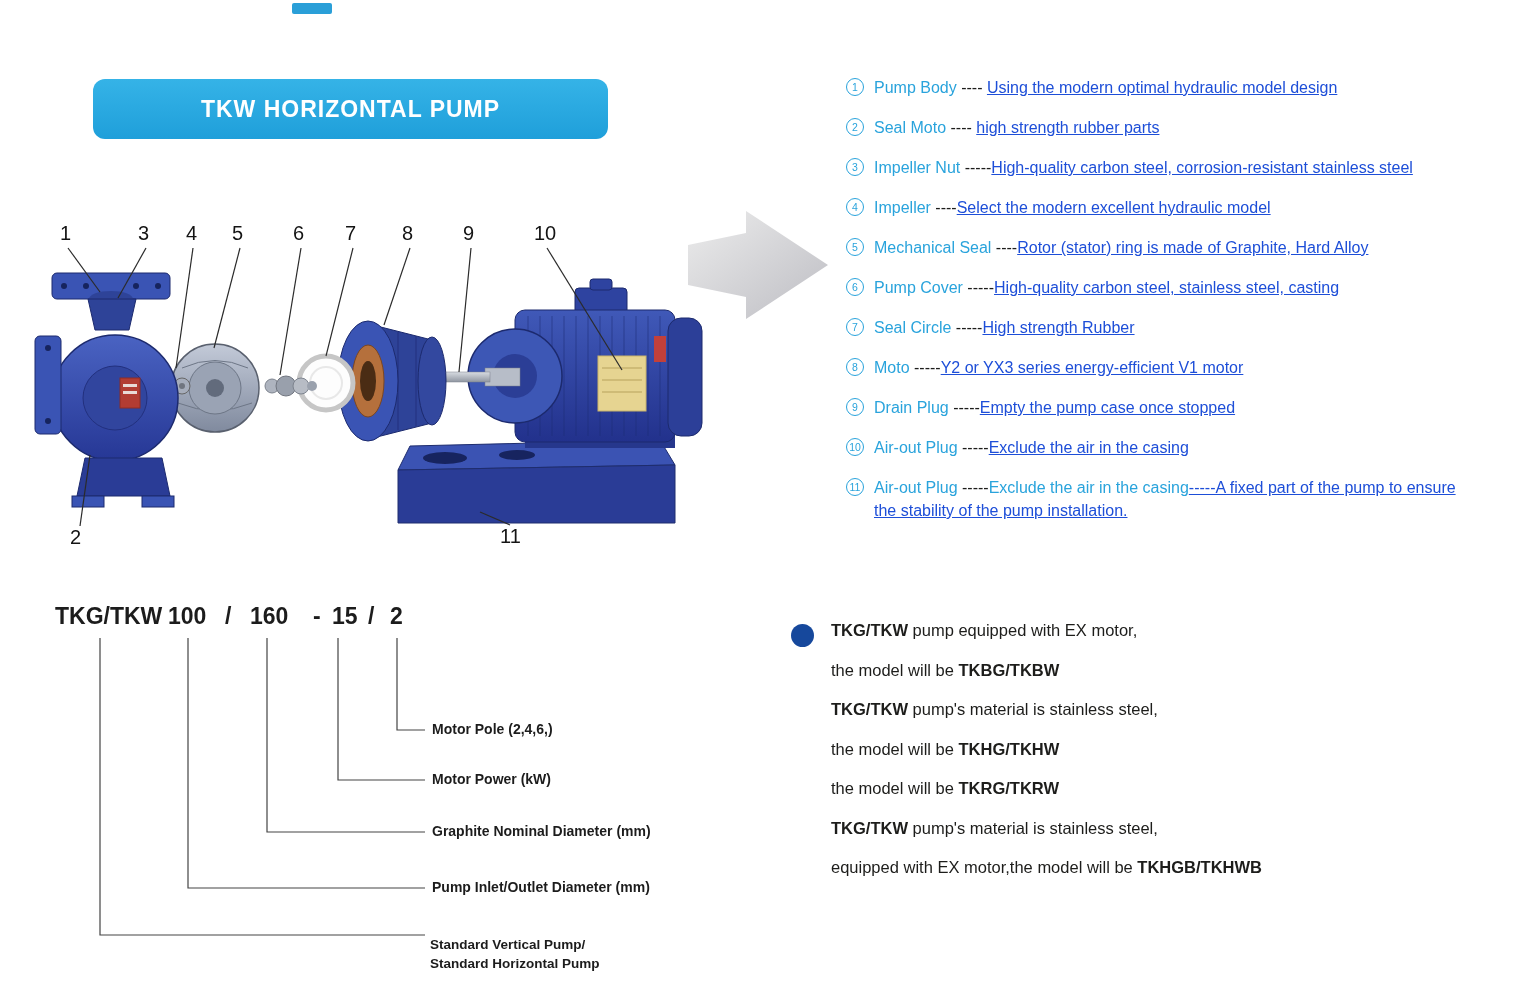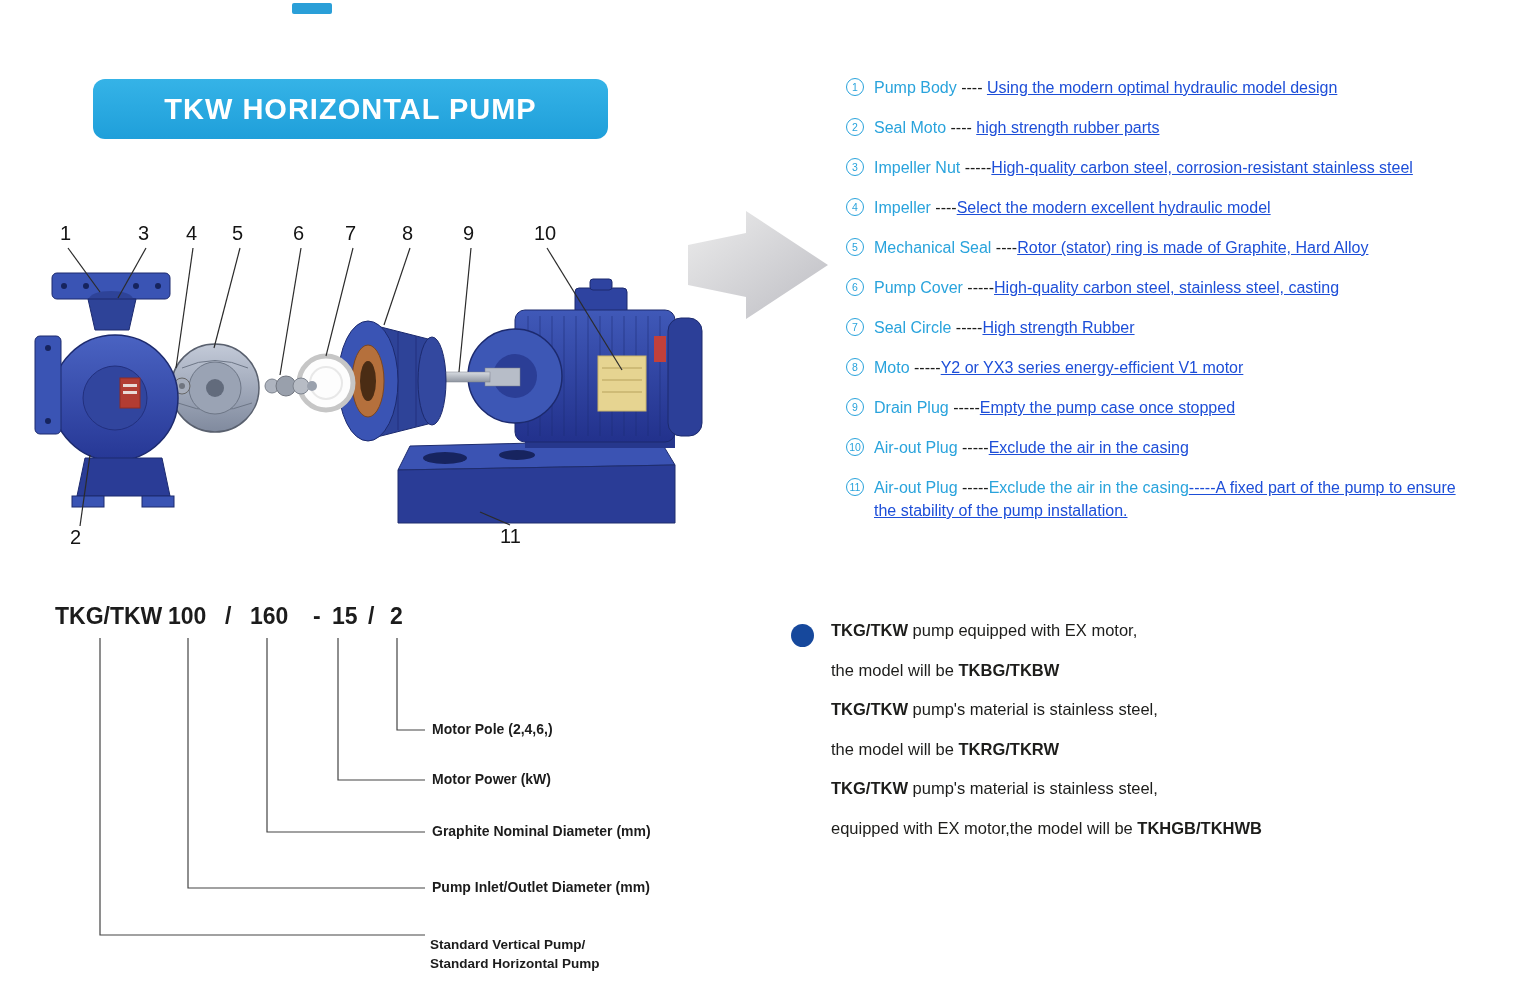--- a/index.html
+++ b/index.html
@@ -5,21 +5,21 @@
   html,body{margin:0;padding:0;background:#ffffff;}
   .page{position:relative;width:1513px;height:1000px;background:#ffffff;overflow:hidden;
         font-family:"Liberation Sans", sans-serif;color:#1d1d1b;}
 
   
   .top-mark{position:absolute;left:292px;top:3px;width:40px;height:11px;background:#2a9fd8;border-radius:2px;}
 
   
   .banner{position:absolute;left:93px;top:79px;width:515px;height:60px;border-radius:12px;
           background:linear-gradient(180deg,#35b3e7,#1f9fda);display:flex;align-items:center;justify-content:center;}
-  .banner-title{color:#ffffff;font-size:29px;font-weight:bold;letter-spacing:1px;}
+  .banner-title{color:#ffffff;font-size:23px;font-weight:bold;letter-spacing:1px;}
 
   
   .pnumlbl{position:absolute;font-size:20px;color:#141414;}
 
   
   .parts-list{position:absolute;left:846px;top:76px;width:632px;}
   .pl-item{position:relative;padding-left:28px;margin-bottom:17px;font-size:16px;line-height:23px;}
   .pl-badge{position:absolute;left:0;top:2px;width:18px;height:18px;border:1.4px solid #29a3dc;border-radius:50%;
             color:#29a3dc;font-size:10.5px;display:inline-flex;align-items:center;justify-content:center;box-sizing:border-box;}
   .pl-name{color:#29a3dc;}
@@ -287,19 +287,20 @@
     <div>Standard Vertical Pump/</div>
     <div>Standard  Horizontal Pump</div>
   </div>
 
   <div class="notes">
     <div class="note-bullet"></div>
     <div class="note-lines">
       <div class="note-line"><span class="nl-bold">TKG/TKW</span><span> pump equipped with EX motor,</span><span class="nl-bold"></span></div>
       <div class="note-line"><span class="nl-bold"></span><span>the model will be </span><span class="nl-bold">TKBG/TKBW</span></div>
       <div class="note-line"><span class="nl-bold">TKG/TKW</span><span> pump's material is stainless steel,</span><span class="nl-bold"></span></div>
+      <div class="note-line"><span class="nl-bold"></span><span>the model will be </span><span class="nl-bold">TKHG/TKHW</span></div>
       <div class="note-line"><span class="nl-bold"></span><span>the model will be </span><span class="nl-bold">TKRG/TKRW</span></div>
       <div class="note-line"><span class="nl-bold">TKG/TKW</span><span> pump's material is stainless steel,</span><span class="nl-bold"></span></div>
       <div class="note-line"><span class="nl-bold"></span><span>equipped with EX motor,the model will be </span><span class="nl-bold">TKHGB/TKHWB</span></div>
     </div>
   </div>
 
 </div>
 
 </body></html>

